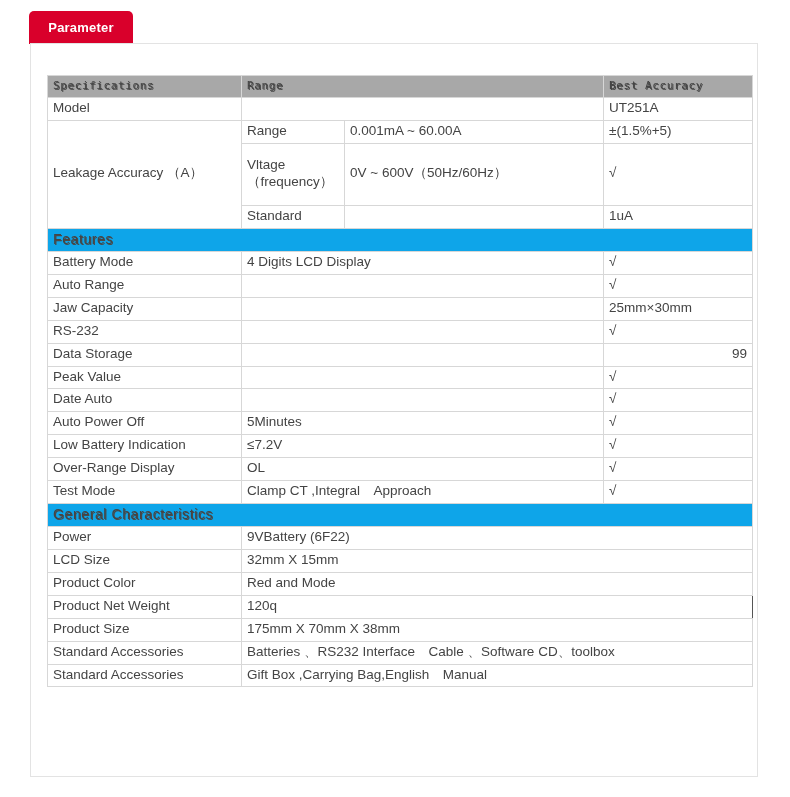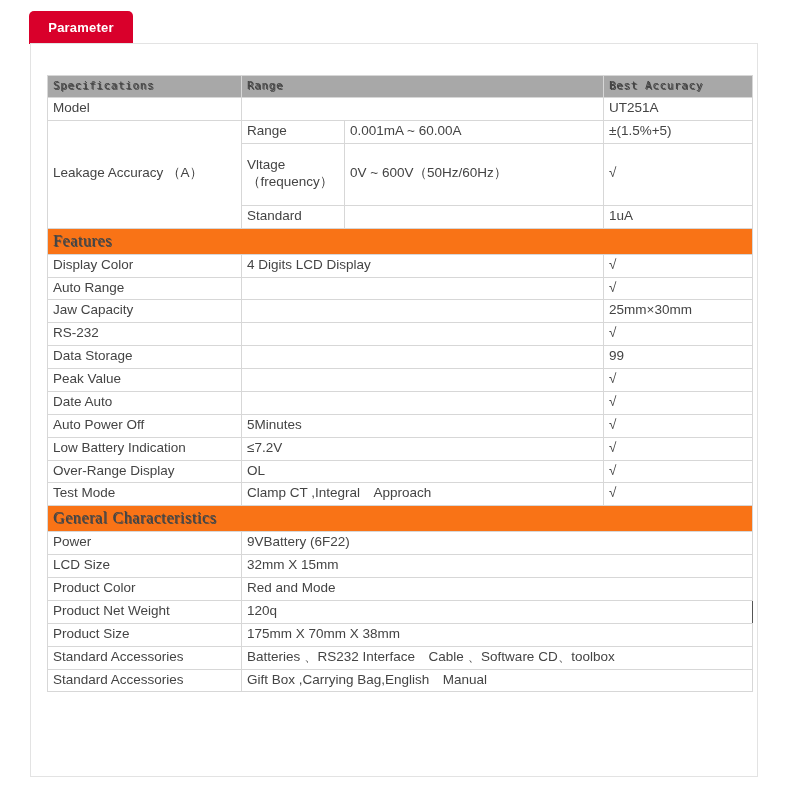--- a/index.html
+++ b/index.html
@@ -85,34 +85,34 @@
     letter-spacing: 0.6px;
     height: 21px;
     border: 1px solid #8e8e8e;
     border-top: 2px solid #555555;
     border-bottom: 2px solid #555555;
     text-shadow: 1px 1px 0 #4a4a4a;
     padding-left: 6px;
   }
   
   .sectionhead td {
-    background: #f97316;
+    background: #0ea5e9;
     color: #ffffff;
-    font-family: Liberation Serif, serif;
-    font-size: 16px;
+    font-family: Liberation Sans, sans-serif;
+    font-size: 14px;
     letter-spacing: 0.6px;
     height: 21px;
     border: 1px solid #8e8e8e;
     border-top: 2px solid #555555;
     border-bottom: 2px solid #555555;
     text-shadow: 1px 1px 0 #4a4a4a;
     padding-left: 6px;
   }
 
-  .num-right { text-align: left; padding-right: 6px; }
+  .num-right { text-align: right; padding-right: 6px; }
   .focus-cell { border-right: 1px solid #555555 !important; margin-top: 13px; }
 </style>
 </head>
 <body>
 
 <div id="tab-bar">
   <div id="tab-parameter">Parameter</div>
 </div>
 
 <div id="panel">
@@ -155,21 +155,21 @@
         <td>1uA</td>
       </tr>
 
       <tr class="sectionhead">
         <td colspan="4">Features</td>
       </tr>
 
       </tbody>
       <tbody id="features-body">
         <tr>
-          <td>Display Color</td>
+          <td>Battery Mode</td>
           <td colspan="2">4 Digits LCD Display</td>
           <td>√</td>
         </tr>
         <tr>
           <td>Auto Range</td>
           <td colspan="2"></td>
           <td>√</td>
         </tr>
         <tr>
           <td>Jaw Capacity</td>

